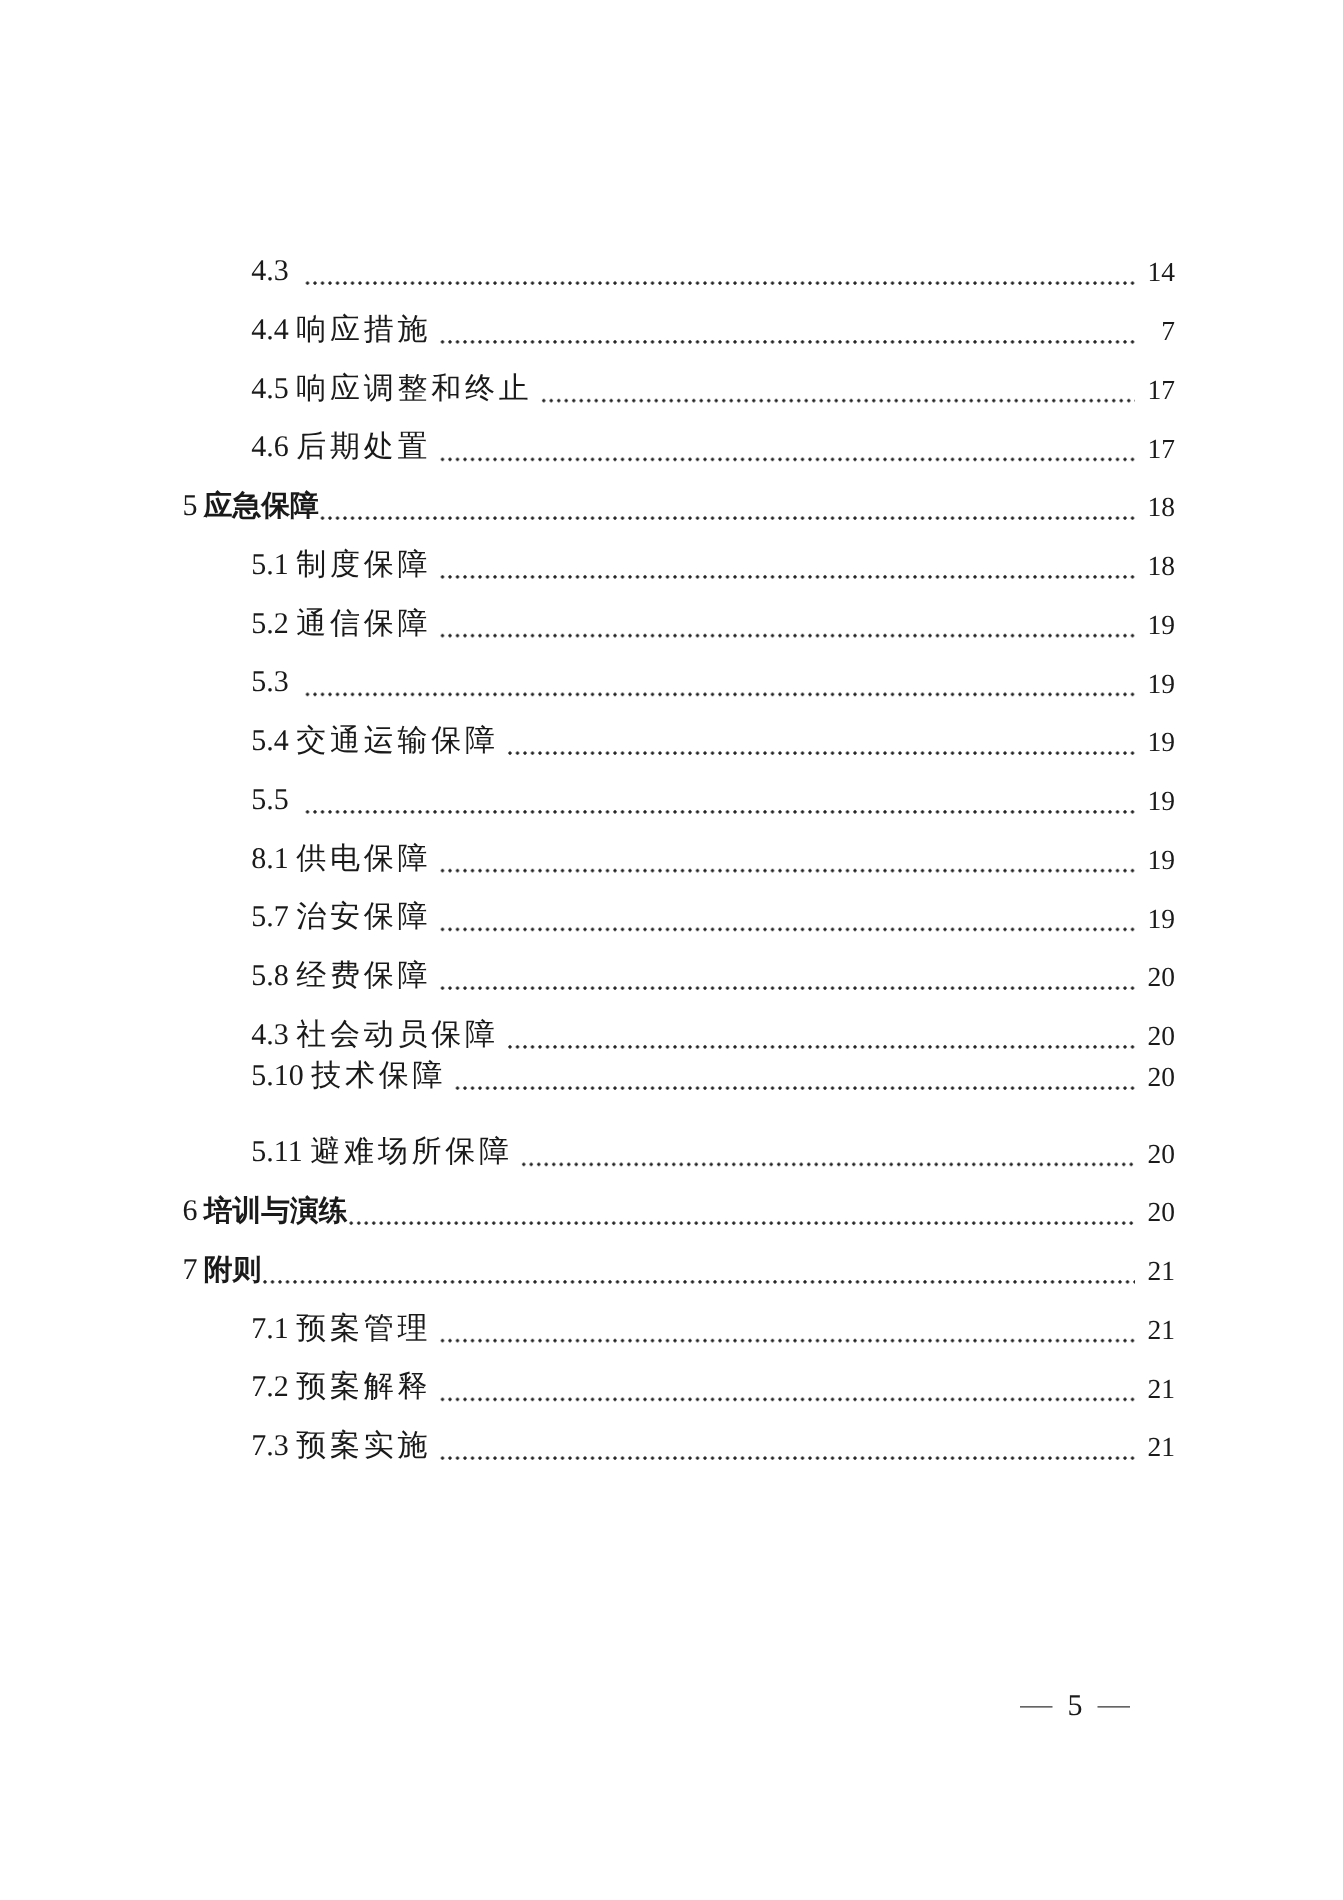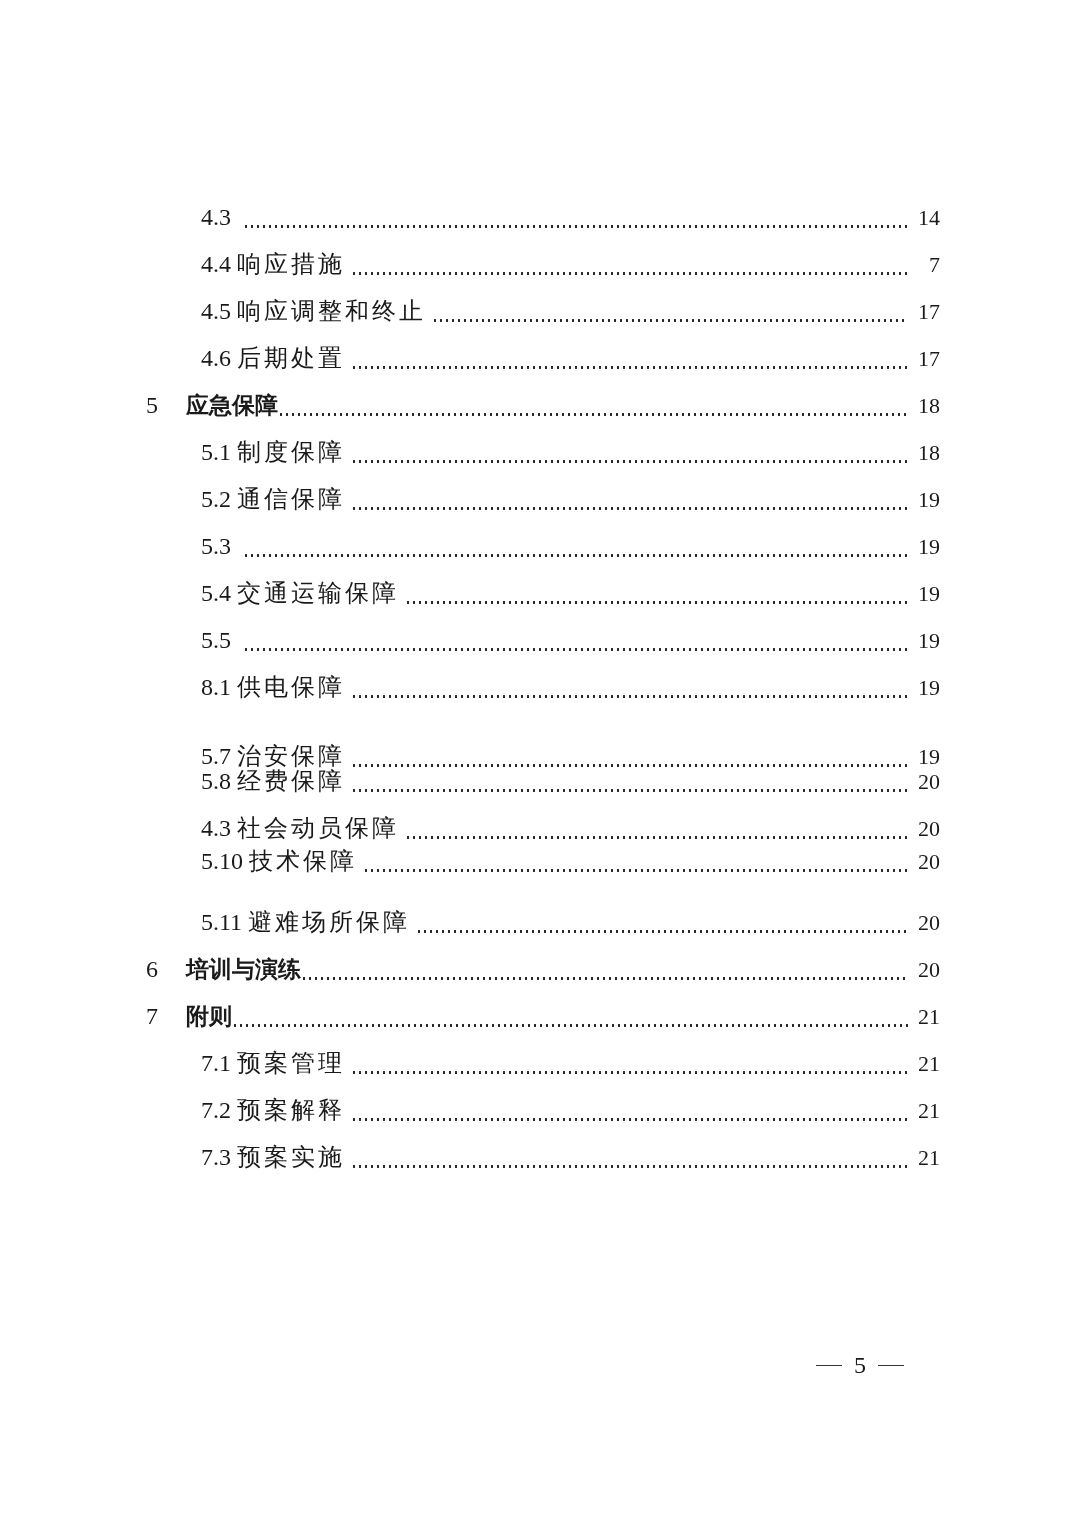--- a/index.html
+++ b/index.html
@@ -37,21 +37,20 @@
     }
     .toc-row.level-2 {
       left: 201px;
       width: 739px;
     }
     .toc-row.level-1 .title-text {
       font-family: "DejaVu Sans", "Liberation Sans", sans-serif;
       font-weight: bold;
       font-size: 23px;
       letter-spacing: 0px;
-      margin-left: 23px;
     }
     .toc-row.level-2 .title-text {
       letter-spacing: 3px;
     }
     .num {
       margin-right: 6px;
     }
     .toc-row.level-1 .num {
       font-family: "Liberation Serif", serif;
       font-weight: normal;
@@ -163,21 +162,21 @@
     <span class="num">5.5</span>
     <span class="leader"></span>
     <span class="page">19</span>
   </div>
   <div class="toc-row level-2" style="top:470px">
     <span class="num">8.1</span>
     <span class="title-text">供电保障</span>
     <span class="leader"></span>
     <span class="page">19</span>
   </div>
-  <div class="toc-row level-2" style="top:539px">
+  <div class="toc-row level-2" style="top:517px">
     <span class="num">5.7</span>
     <span class="title-text">治安保障</span>
     <span class="leader"></span>
     <span class="page">19</span>
   </div>
   <div class="toc-row level-2" style="top:564px">
     <span class="num">5.8</span>
     <span class="title-text">经费保障</span>
     <span class="leader"></span>
     <span class="page">20</span>

